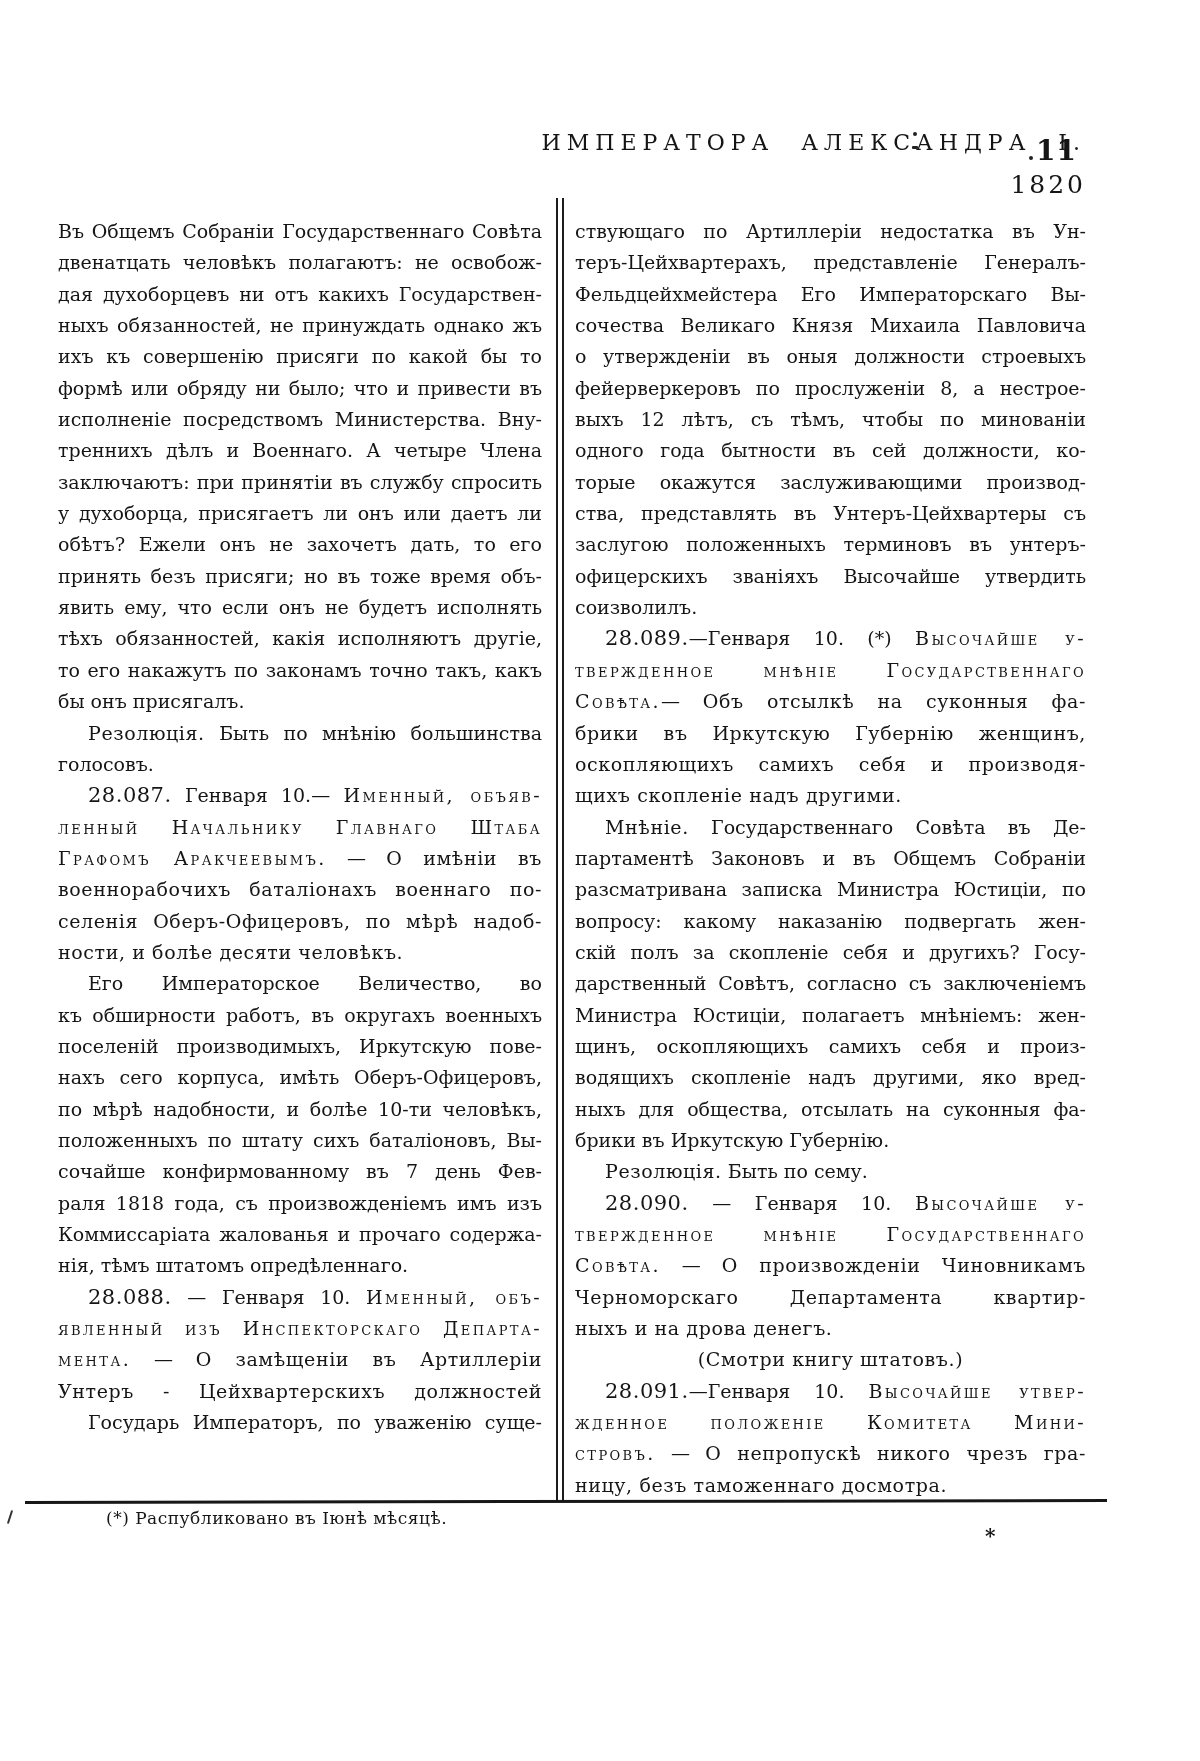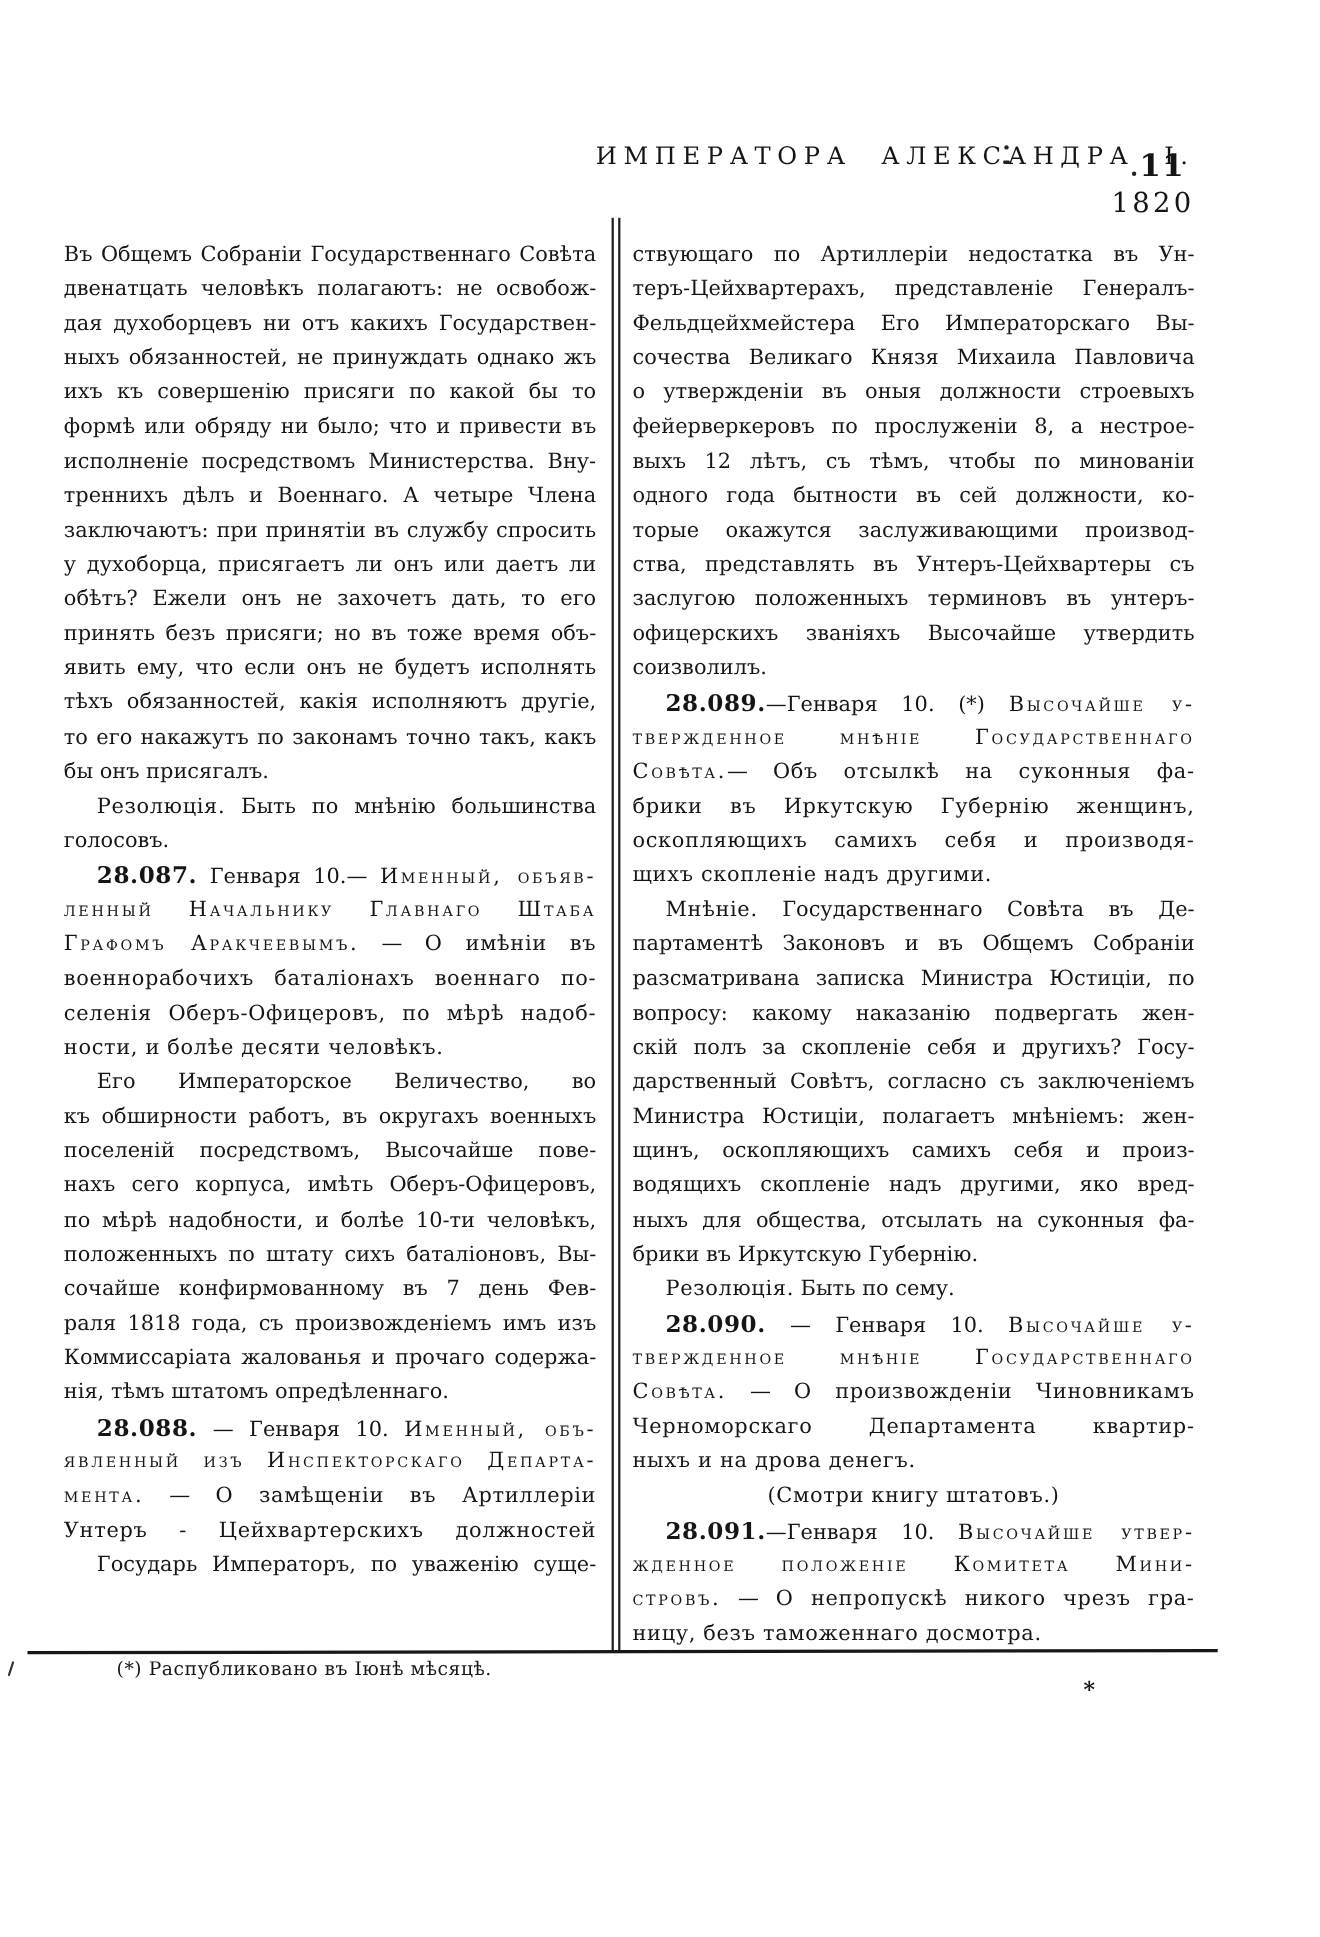--- a/index.html
+++ b/index.html
@@ -29,21 +29,21 @@
   .col-right{left:575px;width:511px;}
   .line{
     line-height:31.35px;height:31.35px;overflow:hidden;
     text-align:left;white-space:nowrap;
   }
   .line.j{text-align:justify;white-space:normal;}
   .line.j::after{content:"";display:inline-block;width:100%;height:0;}
   .line.ind{text-indent:30px;}
   .line.ctr{text-align:center;}
   .s-p{}
-  .s-b{font-weight:700;font-size:21px;letter-spacing:0.5px;}
+  .s-b{font-weight:400;font-size:21px;letter-spacing:0.5px;}
   .s-i{letter-spacing:0.6px;}
   .s-c{font-variant:small-caps;letter-spacing:2.4px;}
   
   .divider{
     position:absolute;left:556px;top:198px;height:1303px;width:4px;
     border-left:2px solid #1c1c1c;border-right:2px solid #1c1c1c;
   }
   
   .foot-rule{
     position:absolute;left:25px;top:1500px;width:1082px;height:3px;background:#171717;
@@ -93,21 +93,21 @@
       <div class="line j ind"><span class="s-i">Резолюція.</span><span class="s-p"> Быть по мнѣнію большинства</span></div>
       <div class="line"><span class="s-p">голосовъ.</span></div>
       <div class="line j ind"><span class="s-b">28.087.</span><span class="s-p"> Генваря 10.— </span><span class="s-c">Именный, объяв-</span></div>
       <div class="line j"><span class="s-c">ленный Начальнику Главнаго Штаба</span></div>
       <div class="line j"><span class="s-c">Графомъ Аракчеевымъ.</span><span class="s-p"> — </span><span class="s-i">О имѣніи въ</span></div>
       <div class="line j"><span class="s-i">военнорабочихъ баталіонахъ военнаго по-</span></div>
       <div class="line j"><span class="s-i">селенія Оберъ-Офицеровъ, по мѣрѣ надоб-</span></div>
       <div class="line"><span class="s-i">ности, и болѣе десяти человѣкъ.</span></div>
       <div class="line j ind"><span class="s-p">Его Императорское Величество, во вниманіи</span></div>
       <div class="line j"><span class="s-p">къ обширности работъ, въ округахъ военныхъ</span></div>
-      <div class="line j"><span class="s-p">поселеній посредствомъ, Высочайше пове-</span></div>
+      <div class="line j"><span class="s-p">поселеній производимыхъ, Иркутскую пове-</span></div>
       <div class="line j"><span class="s-p">нахъ сего корпуса, имѣть Оберъ-Офицеровъ,</span></div>
       <div class="line j"><span class="s-p">по мѣрѣ надобности, и болѣе 10-ти человѣкъ,</span></div>
       <div class="line j"><span class="s-p">положенныхъ по штату сихъ баталіоновъ, Вы-</span></div>
       <div class="line j"><span class="s-p">сочайше конфирмованному въ 7 день Фев-</span></div>
       <div class="line j"><span class="s-p">раля 1818 года, съ произвожденіемъ имъ изъ</span></div>
       <div class="line j"><span class="s-p">Коммиссаріата жалованья и прочаго содержа-</span></div>
       <div class="line"><span class="s-p">нія, тѣмъ штатомъ опредѣленнаго.</span></div>
       <div class="line j ind"><span class="s-b">28.088.</span><span class="s-p"> — Генваря 10. </span><span class="s-c">Именный, объ-</span></div>
       <div class="line j"><span class="s-c">явленный изъ Инспекторскаго Департа-</span></div>
       <div class="line j"><span class="s-c">мента.</span><span class="s-p"> — </span><span class="s-i">О замѣщеніи въ Артиллеріи</span></div>

